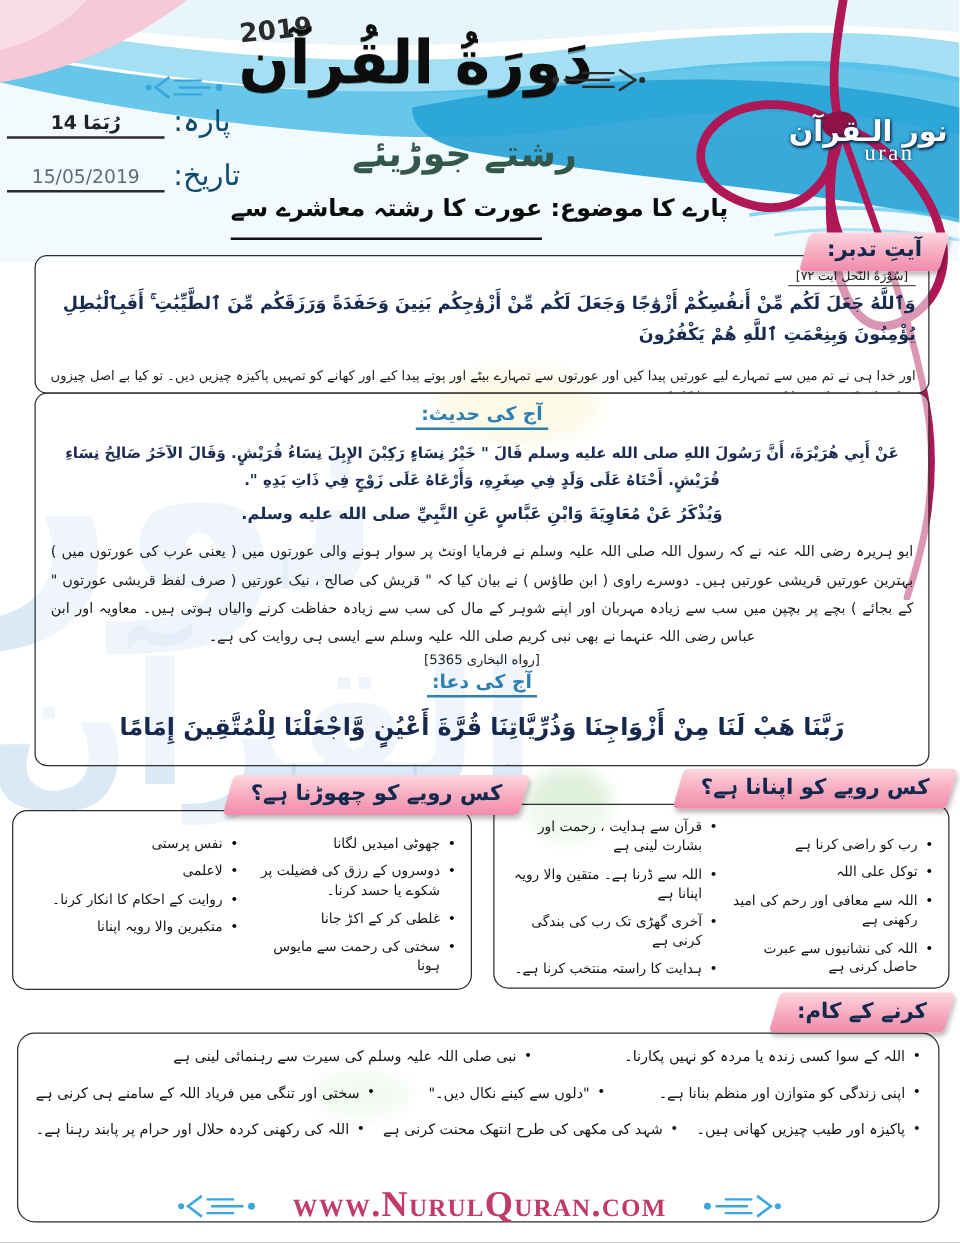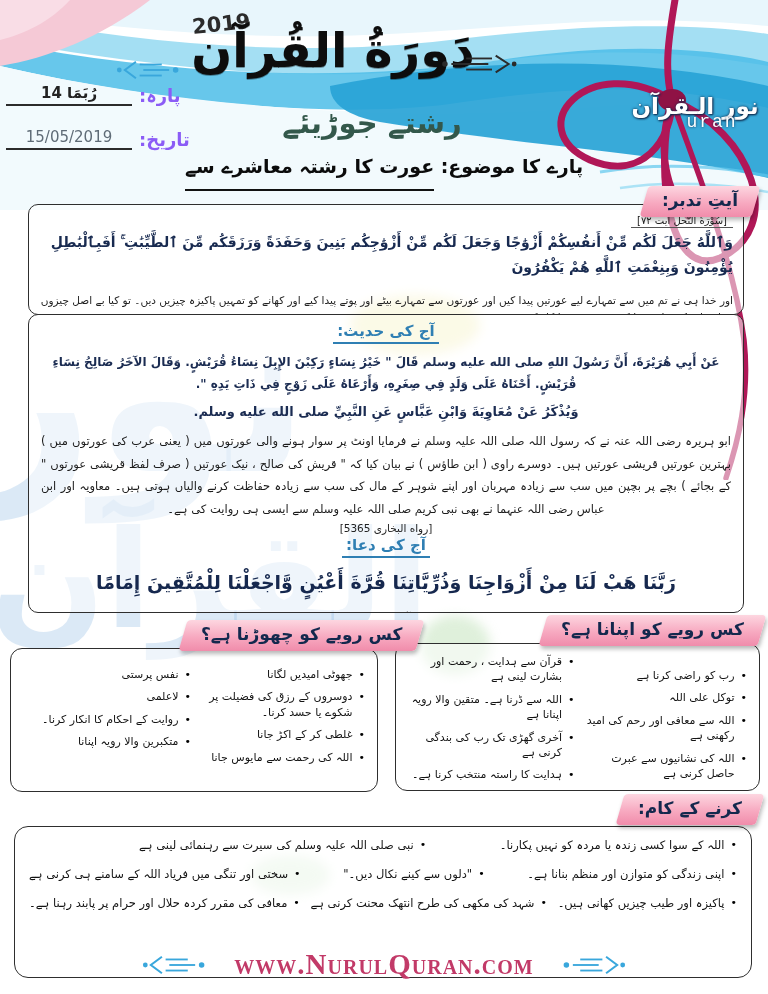--- a/index.html
+++ b/index.html
@@ -15,25 +15,25 @@
          font-size:48px;font-weight:bold;color:#0d0d0d;letter-spacing:-1px;
          text-shadow:0 1px 0 rgba(0,0,0,.35)}
   .subtitle{position:absolute;top:106px;left:282px;width:180px;text-align:center;z-index:2;
             font-size:29px;font-weight:bold;color:#33584b}
   .arrow{position:absolute;z-index:2}
   .arrow.flip{transform:scaleX(-1)}
   .logo{position:absolute;top:93px;right:2px;width:142px;text-align:center;z-index:2}
   .logo-ar{font-size:23px;font-weight:bold;color:#ffffff;
            text-shadow:0 0 3px #0e2a4d,1px 1px 2px #0e2a4d}
   .logo-lat{direction:ltr;margin-top:-7px;margin-left:34px;color:#ffffff;
-            font-family:Liberation Mono, monospace;font-size:18px;letter-spacing:2px;
+            font-family:Liberation Serif, serif;font-size:18px;letter-spacing:2px;
             text-shadow:0 0 3px #0e2a4d}
   .field{position:absolute;left:6px;z-index:2;display:flex;direction:rtl;
          align-items:flex-end;gap:7px}
-  .field .lbl{font-size:18px;font-weight:bold;color:#8b5cf6;white-space:nowrap}
+  .field .lbl{font-size:23px;font-weight:normal;color:#0c4a6e;white-space:nowrap}
   .field .val{border-bottom:2px solid #2b2b2b;min-width:118px;text-align:center;
               font-size:15px;padding:0 4px 2px;white-space:nowrap}
   .field-para{top:84px}.field-para .val{font-weight:bold;color:#222}
   .field-date{top:128px}.field-date .val{color:#5f6c77;direction:ltr}
   .topic{position:absolute;top:155px;left:0;right:0;text-align:center;z-index:2;
          font-size:19px;font-weight:bold;color:#0b0b0b}
   .topic .tval{border-bottom:2.5px solid #111;padding-bottom:12px}
   
   .tag{position:absolute;z-index:5}
   .tag .bg{position:absolute;inset:0;transform:skewX(-16deg);border-radius:4px;
@@ -265,21 +265,21 @@
             <span class="t">دوسروں کے رزق کی فضیلت پر شکوے یا حسد کرنا۔</span>
           </div>
 
           <div class="bullet-item">
             <span class="b">•</span>
             <span class="t">غلطی کر کے اکڑ جانا</span>
           </div>
 
           <div class="bullet-item">
             <span class="b">•</span>
-            <span class="t">اللہ کی رحمت سے مایوس جانا</span>
+            <span class="t">سختی کی رحمت سے مایوس ہونا</span>
           </div>
         </div>
       <div class="col pt12">
 
           <div class="bullet-item">
             <span class="b">•</span>
             <span class="t">نفس پرستی</span>
           </div>
 
           <div class="bullet-item">
@@ -341,21 +341,21 @@
           <span class="t">پاکیزہ اور طیب چیزیں کھانی ہیں۔</span>
         </div>
 
         <div class="bullet-item">
           <span class="b">•</span>
           <span class="t">شہد کی مکھی کی طرح انتھک محنت کرنی ہے</span>
         </div>
 
         <div class="bullet-item">
           <span class="b">•</span>
-          <span class="t">معافی کی مقرر کردہ حلال اور حرام پر پابند رہنا ہے۔</span>
+          <span class="t">اللہ کی رکھنی کردہ حلال اور حرام پر پابند رہنا ہے۔</span>
         </div>
       </div>
   </div>
 
   <div class="footer">
     <svg class="flipped" width="70" height="24" viewBox="0 0 72 26" style="transform:scaleX(-1)">
       <circle cx="5" cy="13" r="3" fill="#39a7dc"></circle>
       <line x1="12" y1="13" x2="40" y2="13" stroke="#39a7dc" stroke-width="2"></line>
       <line x1="20" y1="7" x2="44" y2="7" stroke="#39a7dc" stroke-width="2"></line>
       <line x1="20" y1="19" x2="44" y2="19" stroke="#39a7dc" stroke-width="2"></line>

